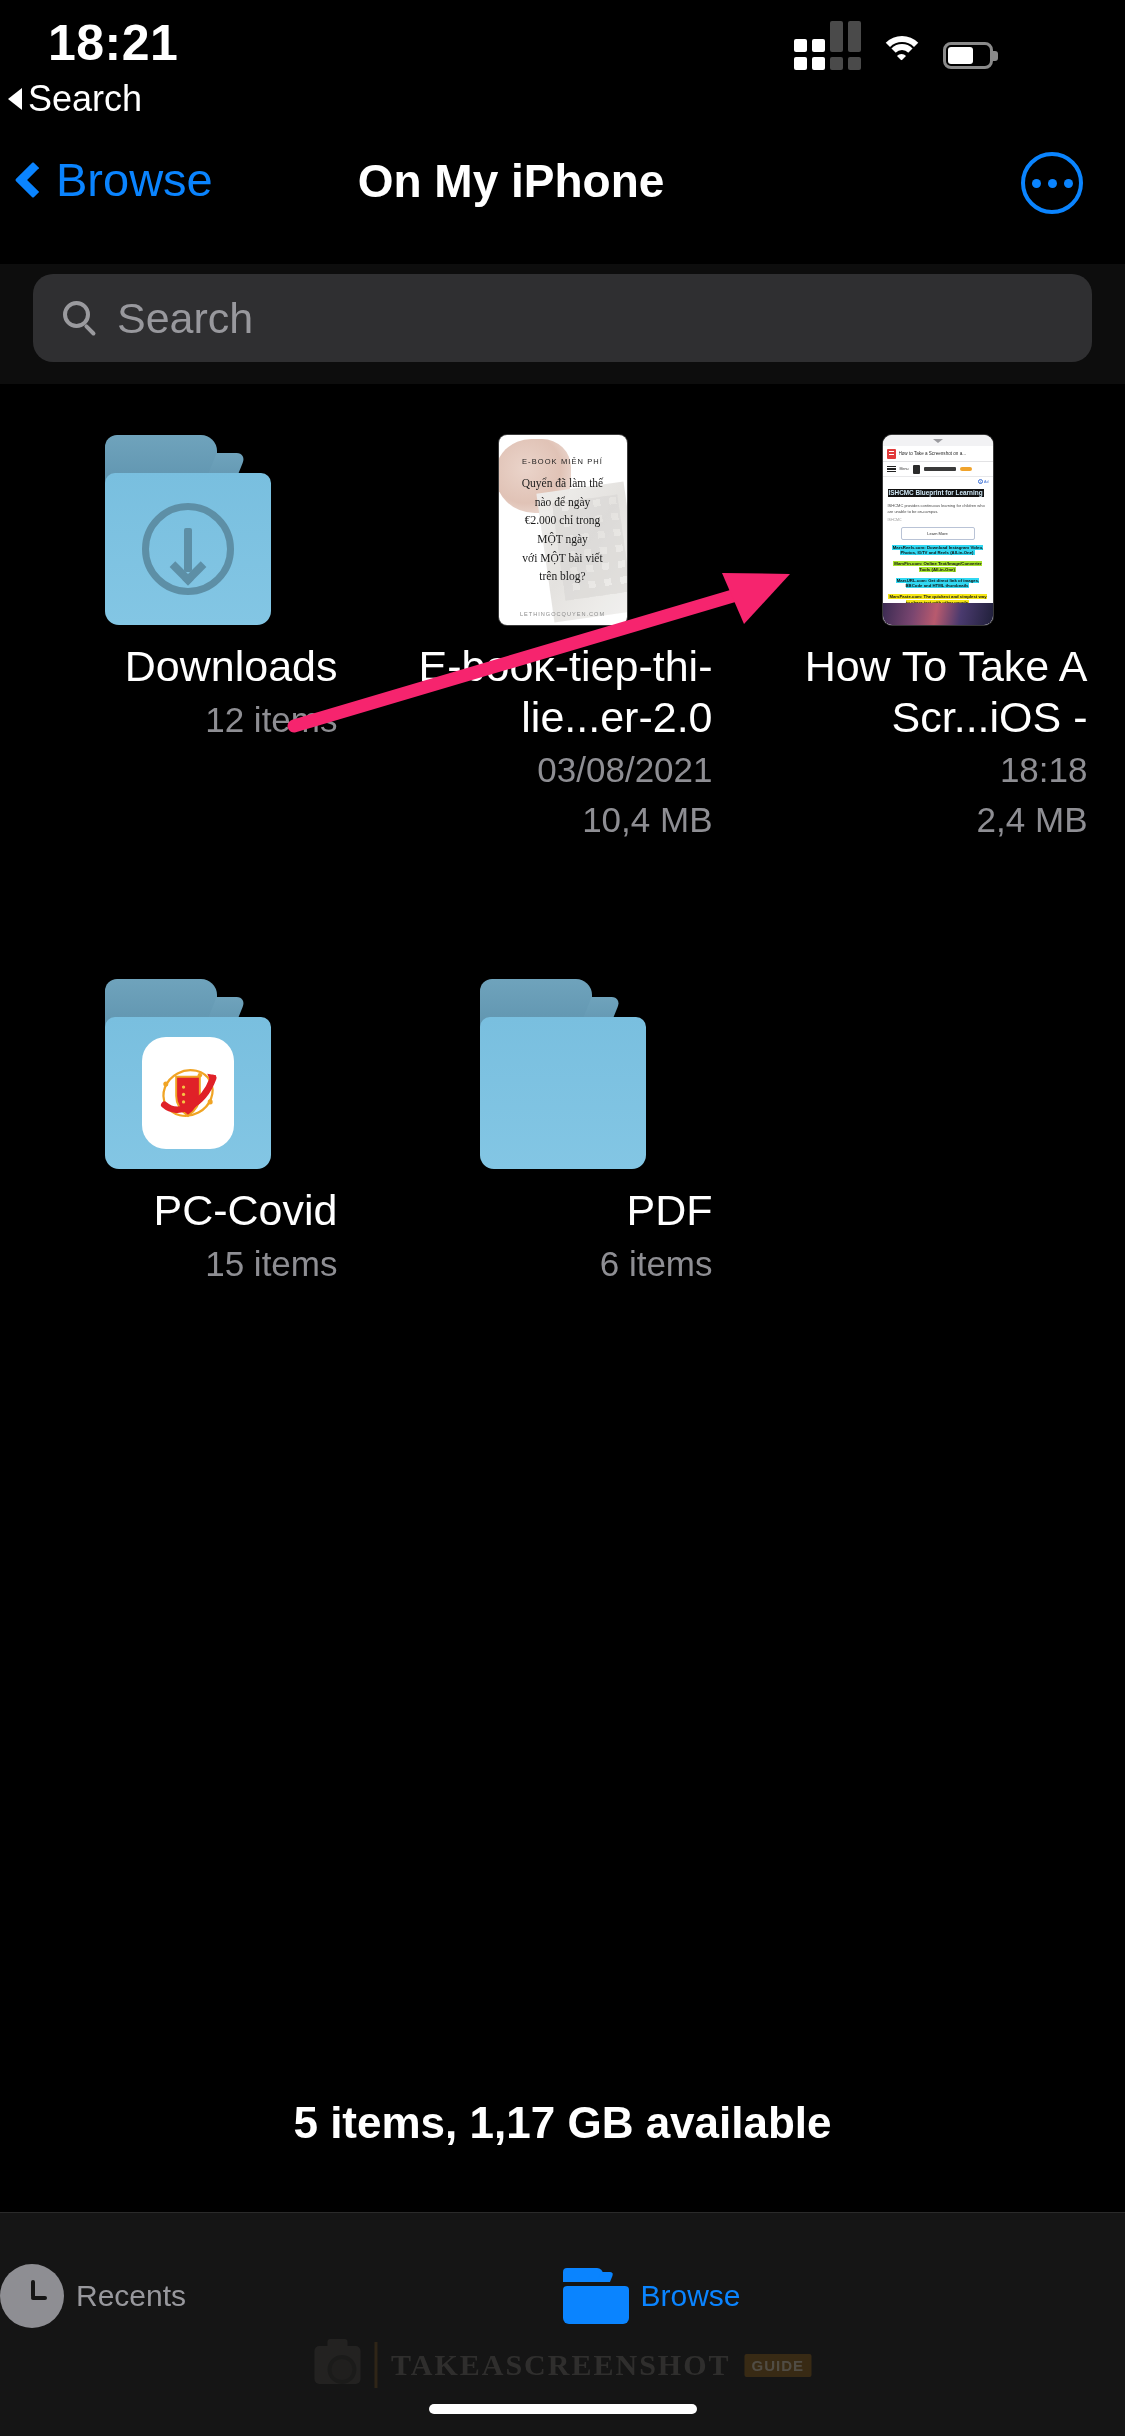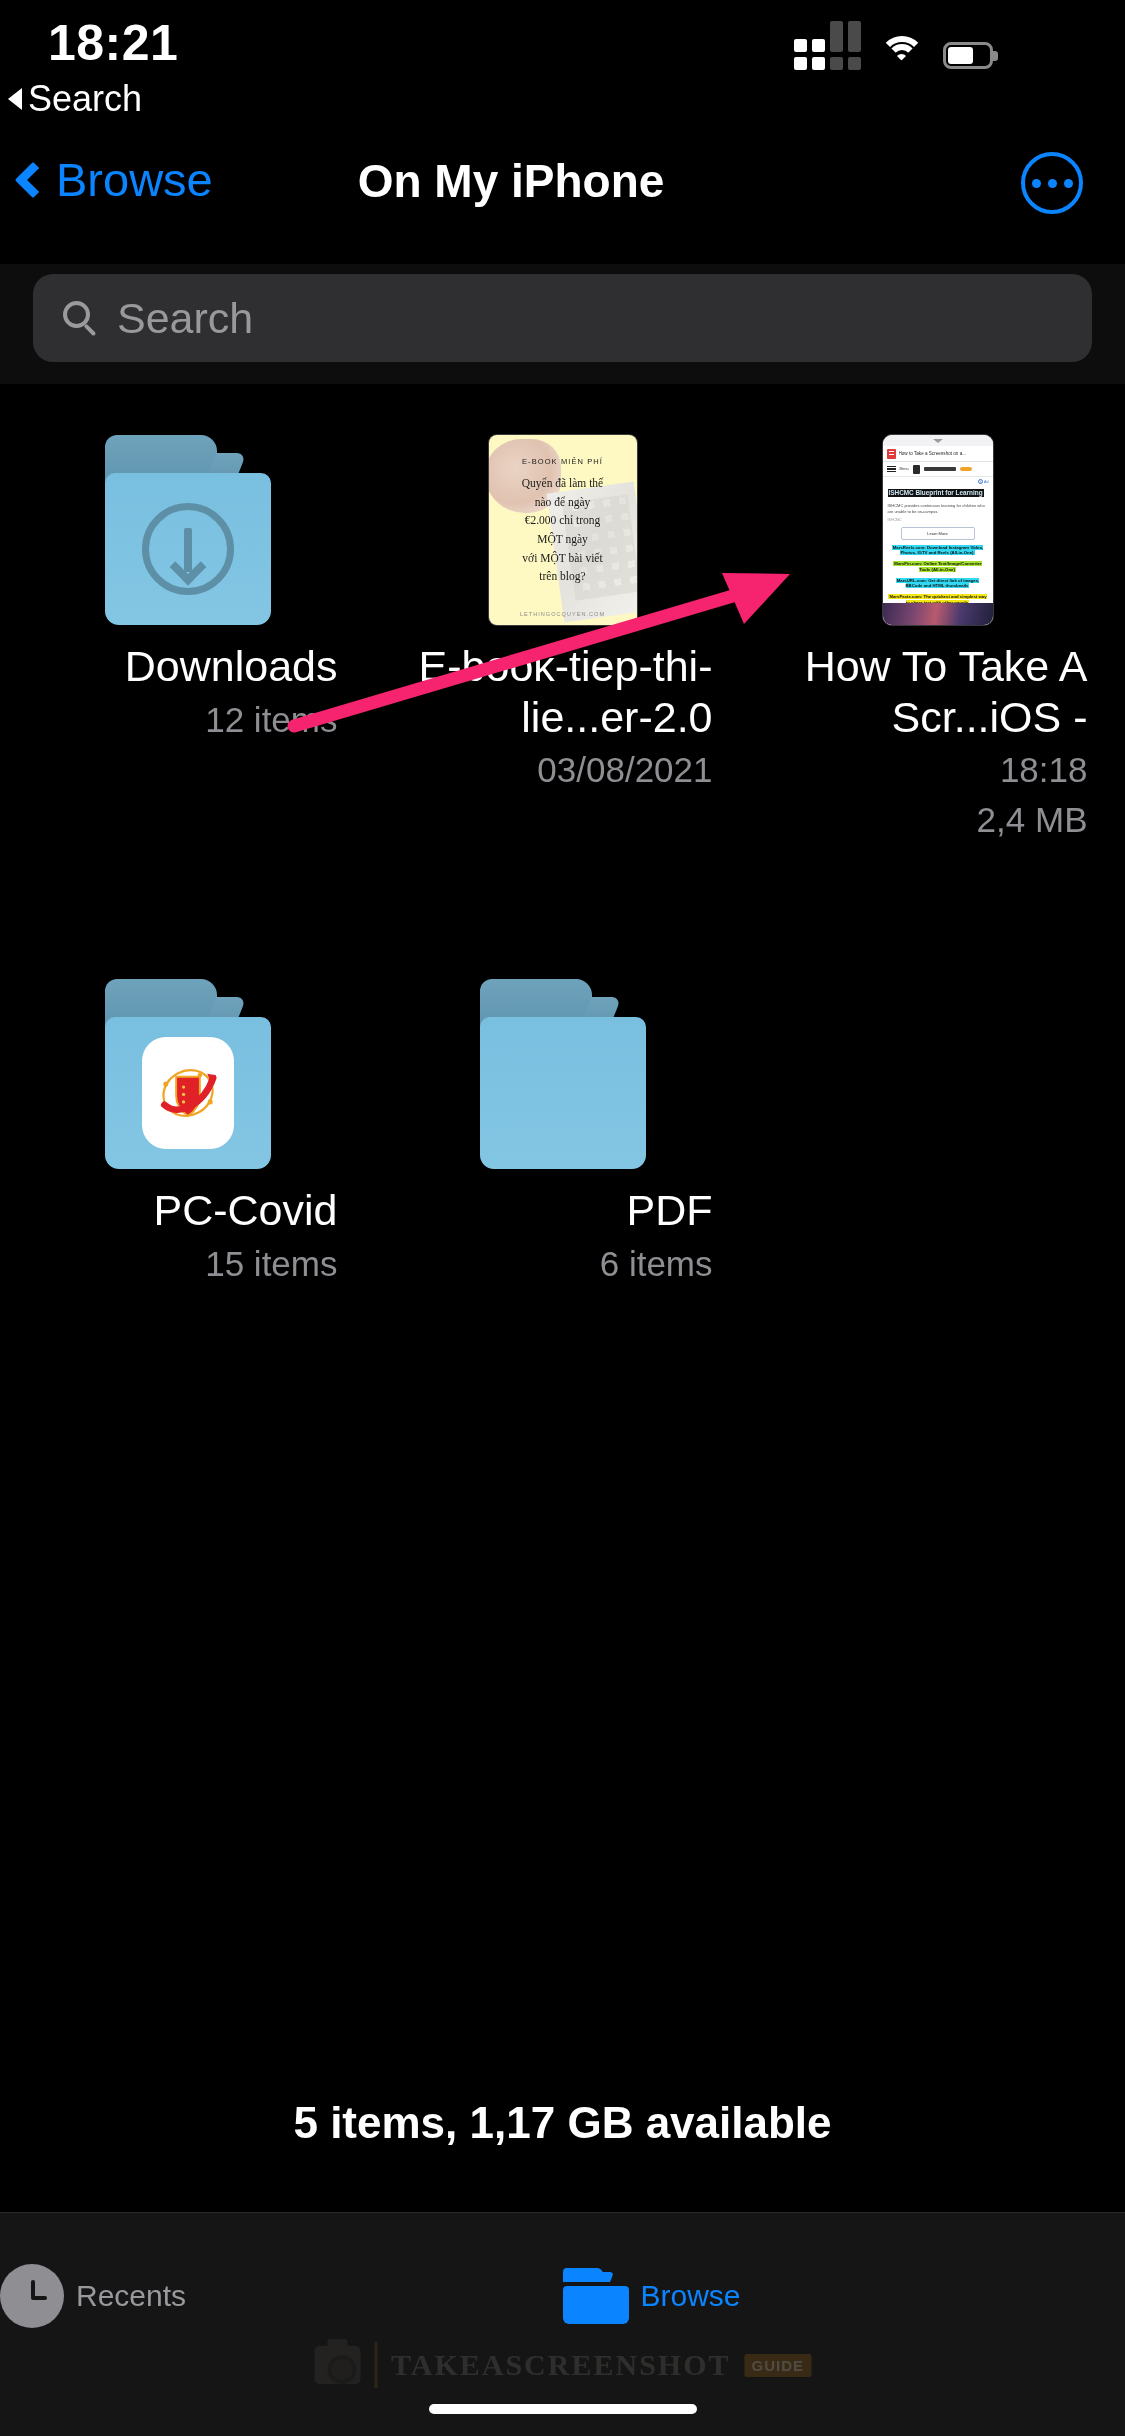--- a/index.html
+++ b/index.html
@@ -109,21 +109,21 @@
     position:absolute; left:50%; top:44px; margin-left:-13px; width:26px; height:26px;
     border-right:8px solid #5d8fa6; border-bottom:8px solid #5d8fa6; transform:rotate(45deg);
   }
   .app-tile {
     position:relative; width:92px; height:112px; background:#fff; border-radius:24px;
     display:flex; align-items:center; justify-content:center; overflow:hidden;
   }
 
   
   .doc-thumb {
-    position:relative; width:148px; height:190px; background:#fef9c3; border-radius:8px;
+    position:relative; width:128px; height:190px; background:#ffffff; border-radius:8px;
     overflow:hidden; box-shadow:0 0 0 1px #3a3a3a;
   }
   .doc-thumb .kb {
     position:absolute; right:-6px; top:52px; width:88px; height:130px;
     background:linear-gradient(135deg,#efeeec 0%,#e3e1de 45%,#f3f2f0 100%);
     transform:rotate(-8deg); opacity:.95;
   }
   .doc-thumb .kb:before {
     content:""; position:absolute; inset:12px 8px 20px 14px;
     background:
@@ -334,20 +334,21 @@
                   <div>với MỘT bài viết</div>
                   <div>trên blog?</div>
                 </div>
               </div>
               <div class="doc-foot">LETHINGOCQUYEN.COM</div>
             </div>
           </div>
           <div class="cap">
             <div class="cap-name">E-book-tiep-thi-lie...er-2.0</div>
             <div class="cap-sub">03/08/2021</div>
+            <div class="cap-sub">10,4 MB</div>
           </div>
         </div>
 
         <div class="cell">
           <div class="thumb-box">
             <div class="ss-thumb">
               <div class="ss-chrome"></div>
               <div class="ss-tabrow">
                 <span class="ss-favicon"></span>
                 <span class="ss-tabtitle">How to Take a Screenshot on a...</span>

